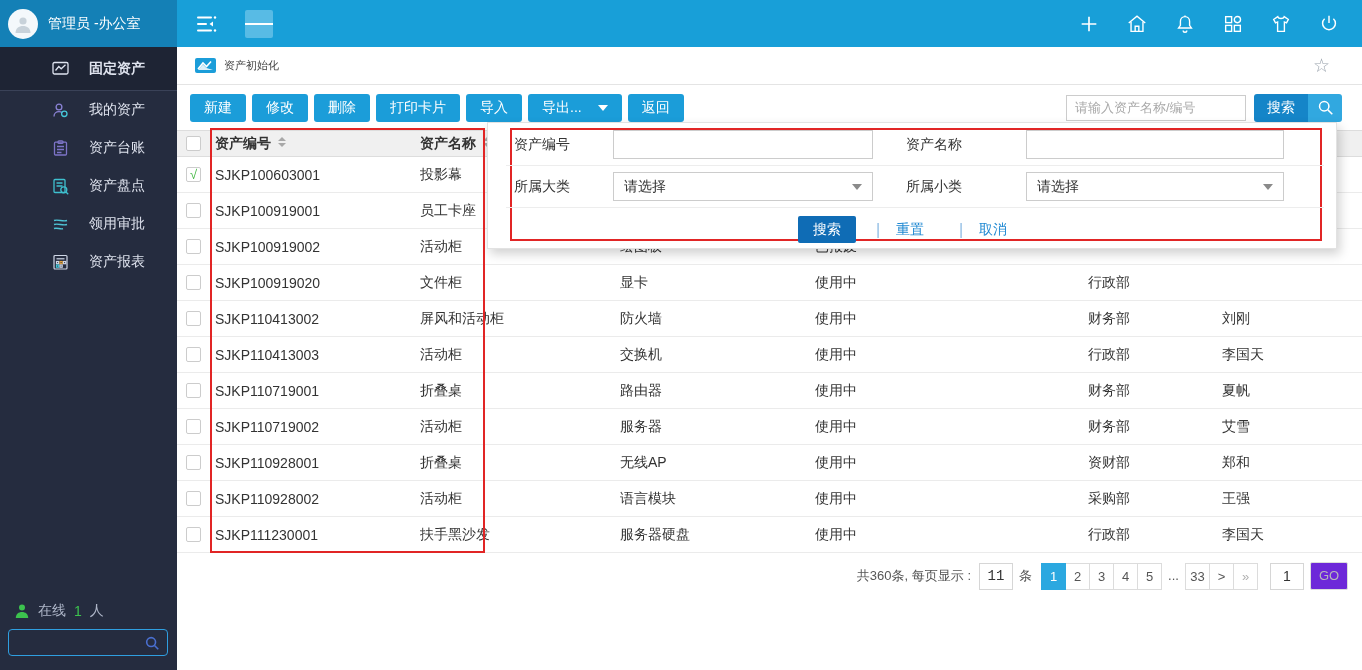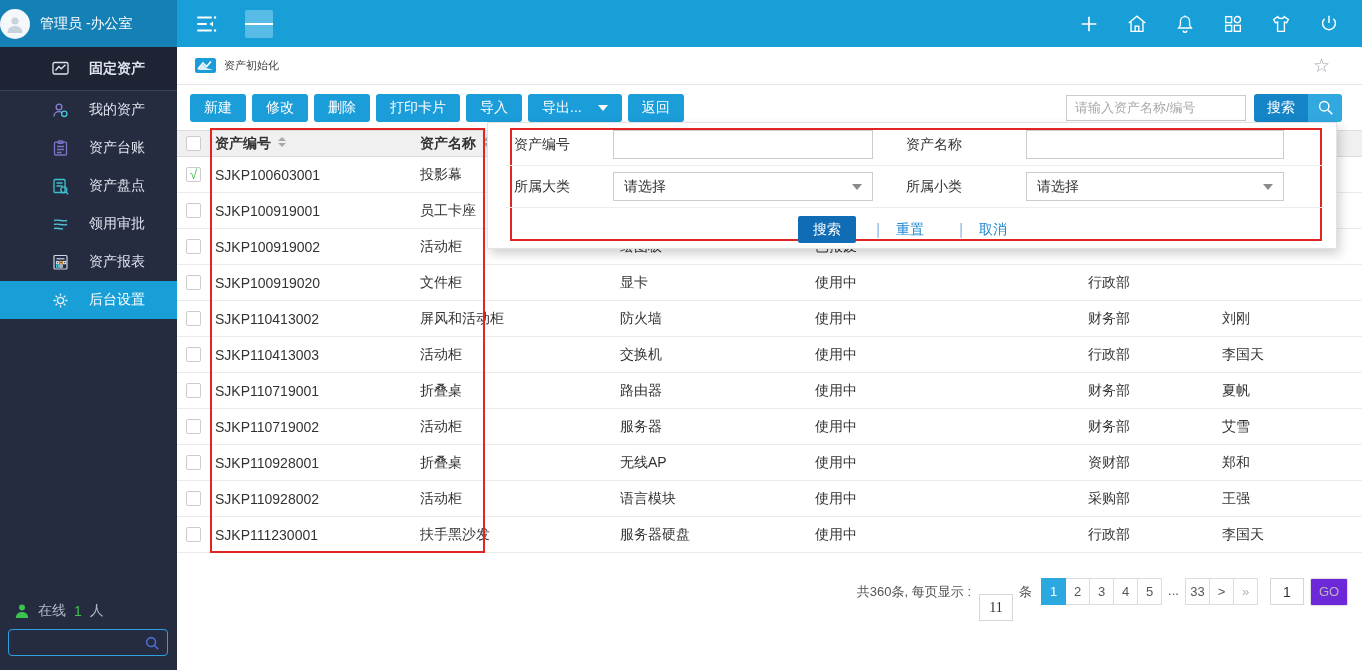--- a/index.html
+++ b/index.html
@@ -3,21 +3,21 @@
 <meta charset="utf-8">
 <style>
   * { box-sizing: border-box; }
   html,body { margin:0; padding:0; }
   body {
     width:1362px; height:670px; position:relative; overflow:hidden;
     font-family:"Liberation Sans","DejaVu Sans",sans-serif; background:#fff; color:#333;
   }
   
   .topbar { position:absolute; top:0; left:0; right:0; height:47px; background:#189fd8; display:flex; align-items:center; z-index:40; }
-  .topbar-left { flex:0 0 177px; height:100%; background:#1480b6; display:flex; align-items:center; gap:10px; }
+  .topbar-left { flex:0 0 177px; height:100%; background:#1480b6; display:flex; align-items:center; gap:10px; padding-left:8px; }
   .avatar { width:30px; height:30px; border-radius:50%; background:#f4f8fb; display:flex; align-items:center; justify-content:center; overflow:hidden; }
   .user-name { color:#fff; font-size:14px; white-space:nowrap; }
   .menu-fold { margin-left:18px; display:flex; }
   .topnav { display:flex; gap:30px; margin-left:34px; color:#fff; font-size:14px; }
   .topnav-item { cursor:pointer; white-space:nowrap; }
   .hamburger { width:28px; height:28px; background:#58bbe5; border-radius:2px; margin-left:26px; display:flex; align-items:center; justify-content:center; cursor:pointer; }
   .hamburger span { display:block; width:14px; border-top:2px solid #fff; margin:2px 0; }
   .topbar-icons { margin-left:auto; display:flex; align-items:center; gap:26px; padding-right:22px; }
   .tico { display:flex; cursor:pointer; }
   
@@ -63,21 +63,21 @@
   .plabel { position:absolute; font-size:14px; color:#333; }
   .pinput { position:absolute; height:29px; border:1px solid #ccc; outline:none; font-size:14px; padding:0 8px; font-family:inherit; background:#fff; }
   .pselect { position:absolute; height:29px; border:1px solid #ccc; background:#fff; display:flex; align-items:center; padding:0 10px; font-size:14px; color:#333; cursor:pointer; }
   .pselect .caret { margin-left:auto; width:0; height:0; border-left:5px solid transparent; border-right:5px solid transparent; border-top:6px solid #8a8a8a; }
   .psearch { position:absolute; left:310px; top:93px; width:58px; height:27px; background:#0f6cb5; color:#fff; text-align:center; line-height:27px; font-size:14px; border-radius:2px; cursor:pointer; }
   .plink { position:absolute; top:93px; height:27px; line-height:27px; color:#1e88d2; font-size:14px; cursor:pointer; }
   .pbar { position:absolute; top:93px; height:27px; line-height:27px; color:#8fbce4; }
   
   .pagination { position:absolute; right:14px; top:562px; display:flex; align-items:center; font-size:13px; color:#555;justify-content:flex-end; }
   .total-text { margin-right:8px; }
-  .psize { width:34px; height:27px; border:1px solid #d6d6d6; text-align:center; font-size:14px; outline:none; font-family:Liberation Serif, serif; color:#333;margin-top:32px; }
+  .psize { width:34px; height:27px; border:1px solid #d6d6d6; text-align:center; font-size:14px; outline:none; font-family:Liberation Mono, monospace; color:#333; }
   .unit { margin:0 10px 0 6px; }
   .pgroup { display:flex; }
   .pbtn { min-width:25px; height:27px; border:1px solid #dcdcdc; background:#fff; text-align:center; line-height:25px; padding:0 3px; margin-left:-1px; font-size:13px; color:#555; cursor:pointer; }
   .pbtn.active { background:#2ba8e0; color:#fff; border-color:#2ba8e0; position:relative; z-index:1; }
   .pbtn.ellipsis { border:none; background:none; cursor:default; }
   .pbtn.muted { color:#b0b0b0; }
   .goto { width:34px; height:27px; border:1px solid #d6d6d6; text-align:center; margin-left:12px; font-size:14px; outline:none; font-family:inherit; color:#333; }
   .go { width:38px; height:28px; border:1px solid #ddd; background:#6d28d9; color:#b8b8b8; text-align:center; line-height:26px; margin-left:6px; border-radius:2px; font-size:13px; cursor:pointer; }
 </style>
 </head>
@@ -195,27 +195,20 @@
     <svg width="17" height="16" viewBox="0 0 17 16" fill="none" stroke="#cfd6e6" stroke-width="1.2">
         <rect x="2" y="1.5" width="13" height="13.5" rx="1"></rect>
         <path d="M4.5 4.8 h8"></path>
         <rect x="4.5" y="7.5" width="2.2" height="2.2"></rect>
         <rect x="8" y="7.5" width="2.2" height="2.2" stroke="#e2a23c"></rect>
         <rect x="11.5" y="7.5" width="2.2" height="2.2"></rect>
         <rect x="4.5" y="11" width="2.2" height="2.2" stroke="#45c8d8"></rect>
         <rect x="8" y="11" width="2.2" height="2.2"></rect>
       </svg>
     <span>资产报表</span>
-  </div>
-  <div class="side-item highlight">
-    <svg width="17" height="17" viewBox="0 0 17 17" fill="none" stroke="#eef2f8" stroke-width="1.3">
-        <circle cx="8.5" cy="8.5" r="3.1"></circle>
-        <path d="M8.5 1.5 v2.3 M8.5 13.2 v2.3 M1.5 8.5 h2.3 M13.2 8.5 h2.3 M3.6 3.6 l1.6 1.6 M11.8 11.8 l1.6 1.6 M13.4 3.6 l-1.6 1.6 M3.6 13.4 l1.6 -1.6"></path>
-      </svg>
-    <span>后台设置</span>
   </div>
 
   <div class="online">
     <svg width="16" height="16" viewBox="0 0 16 16">
         <circle cx="8" cy="4.4" r="3" fill="#3cc24e"></circle>
         <path d="M1.8 15 c0-4 2.8-6 6.2-6 s6.2 2 6.2 6 z" fill="#3cc24e"></path>
       </svg>
     <span>在线</span>
     <span class="count">1</span>
     <span>人</span>

